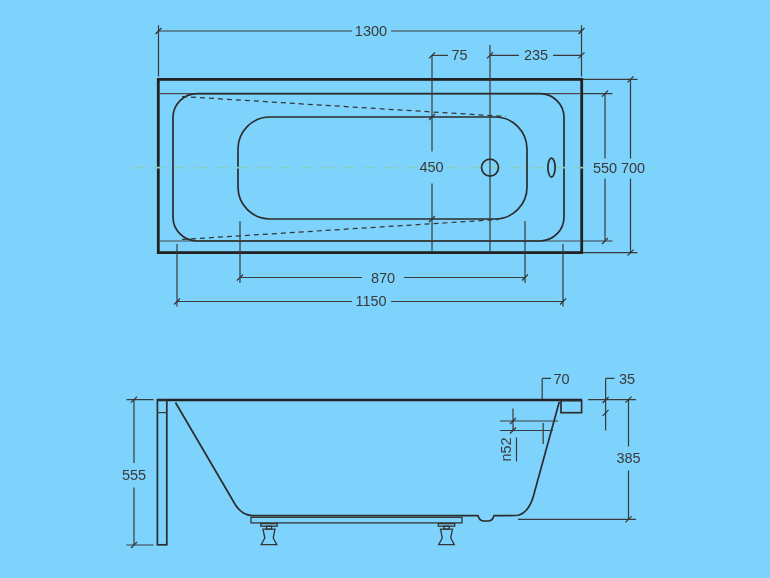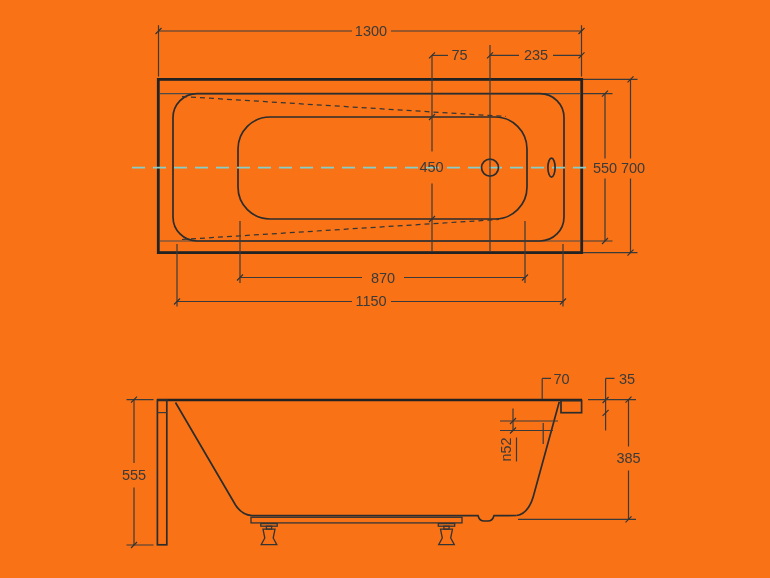--- a/index.html
+++ b/index.html
@@ -1,16 +1,16 @@
 <!DOCTYPE html>
 <html><head>
 <meta charset="utf-8">
 <style>
   html,body{margin:0;padding:0;background:#fff;}
-  .canvas{position:relative;width:770px;height:578px;background:#f97316;overflow:hidden;
+  .canvas{position:relative;width:770px;height:578px;background:#7dd3fc;overflow:hidden;
           font-family:"Liberation Sans",sans-serif;}
   svg{display:block;}
   .s1{stroke:#3a3a3a;stroke-width:1.2;fill:none;stroke-linecap:butt;}
   .s1t{stroke:#4a4a4a;stroke-width:1.05;fill:none;}
   .s1b{stroke:#343434;stroke-width:1.3;fill:none;}
   .s2{stroke:#2c2c2c;stroke-width:1.7;fill:none;}
   .s3{stroke:#222222;stroke-width:2.8;fill:none;}
   .s3b{stroke:#222222;stroke-width:2.4;fill:none;}
   .dash{stroke:#353535;stroke-width:1.25;fill:none;stroke-dasharray:5 4;}
   .cl{stroke:#85cfcb;stroke-width:1.7;fill:none;stroke-dasharray:13 8;}

